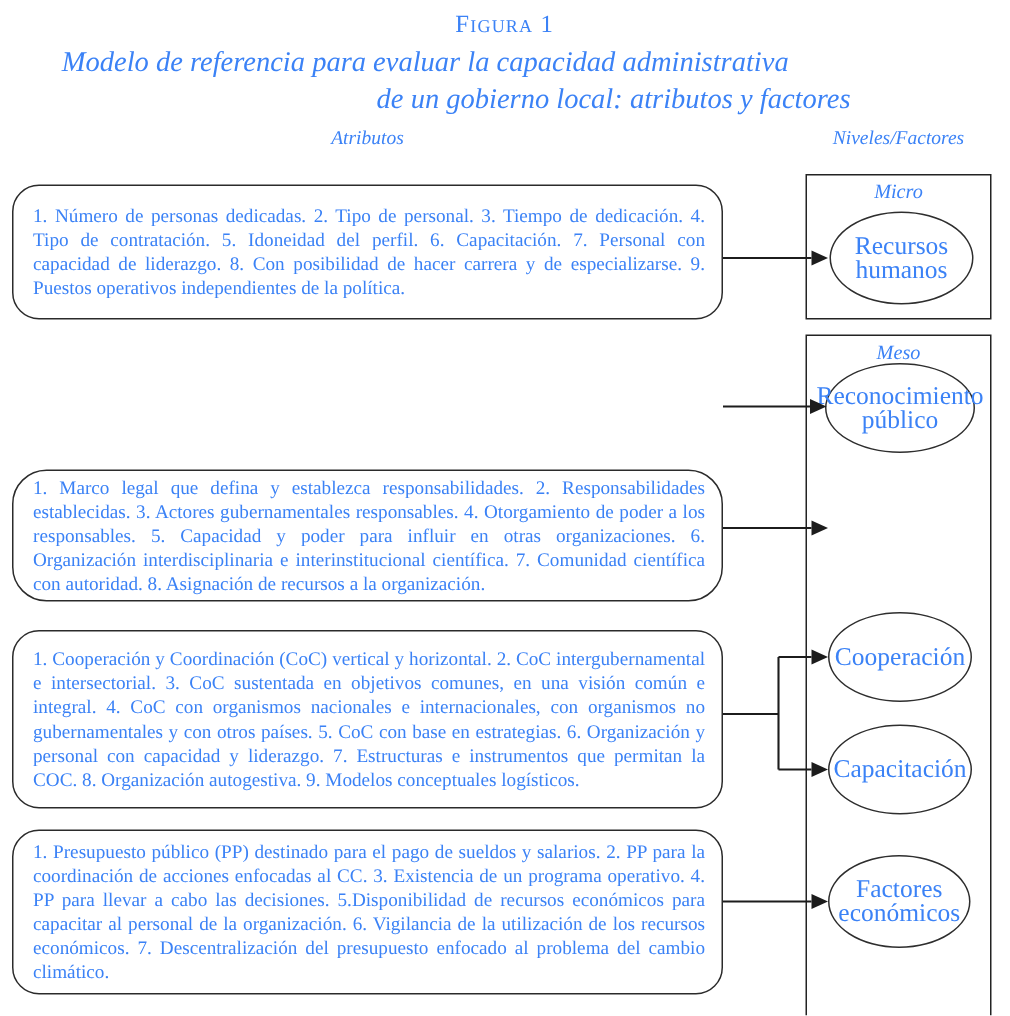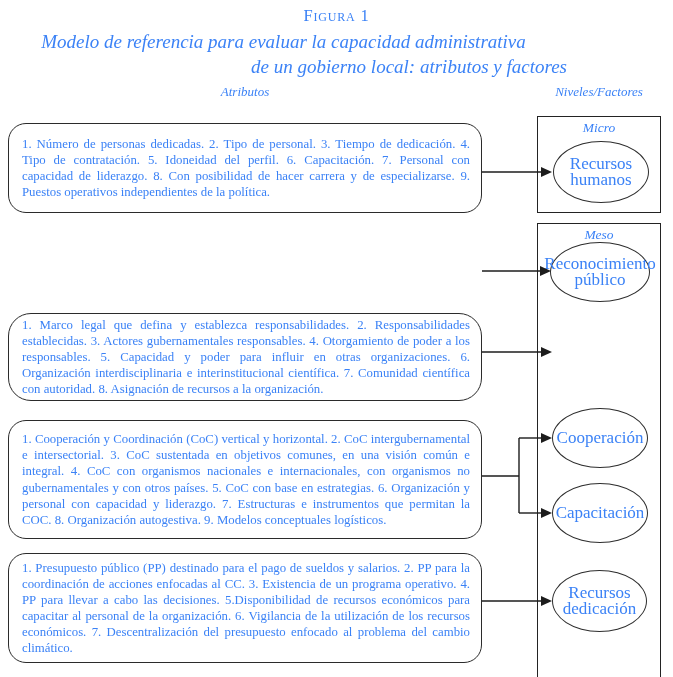--- a/index.html
+++ b/index.html
@@ -113,21 +113,21 @@
   <div class="ell e-rp">
     <span>Reconocimiento público</span>
   </div>
   <div class="ell e-co">
     <span>Cooperación</span>
   </div>
   <div class="ell e-cd">
     <span>Capacitación</span>
   </div>
   <div class="ell e-re">
-    <span>Recursos dedicación</span>
+    <span>Factores económicos</span>
   </div>
 
   <svg class="connectors" viewBox="0 0 673 677" xmlns="http://www.w3.org/2000/svg">
 
     <line x1="482" y1="172" x2="541" y2="172"></line>
     <polygon points="541,167 552,172 541,177"></polygon>
 
     <line x1="482" y1="271" x2="540" y2="271"></line>
     <polygon points="540,266 551,271 540,276"></polygon>
 

